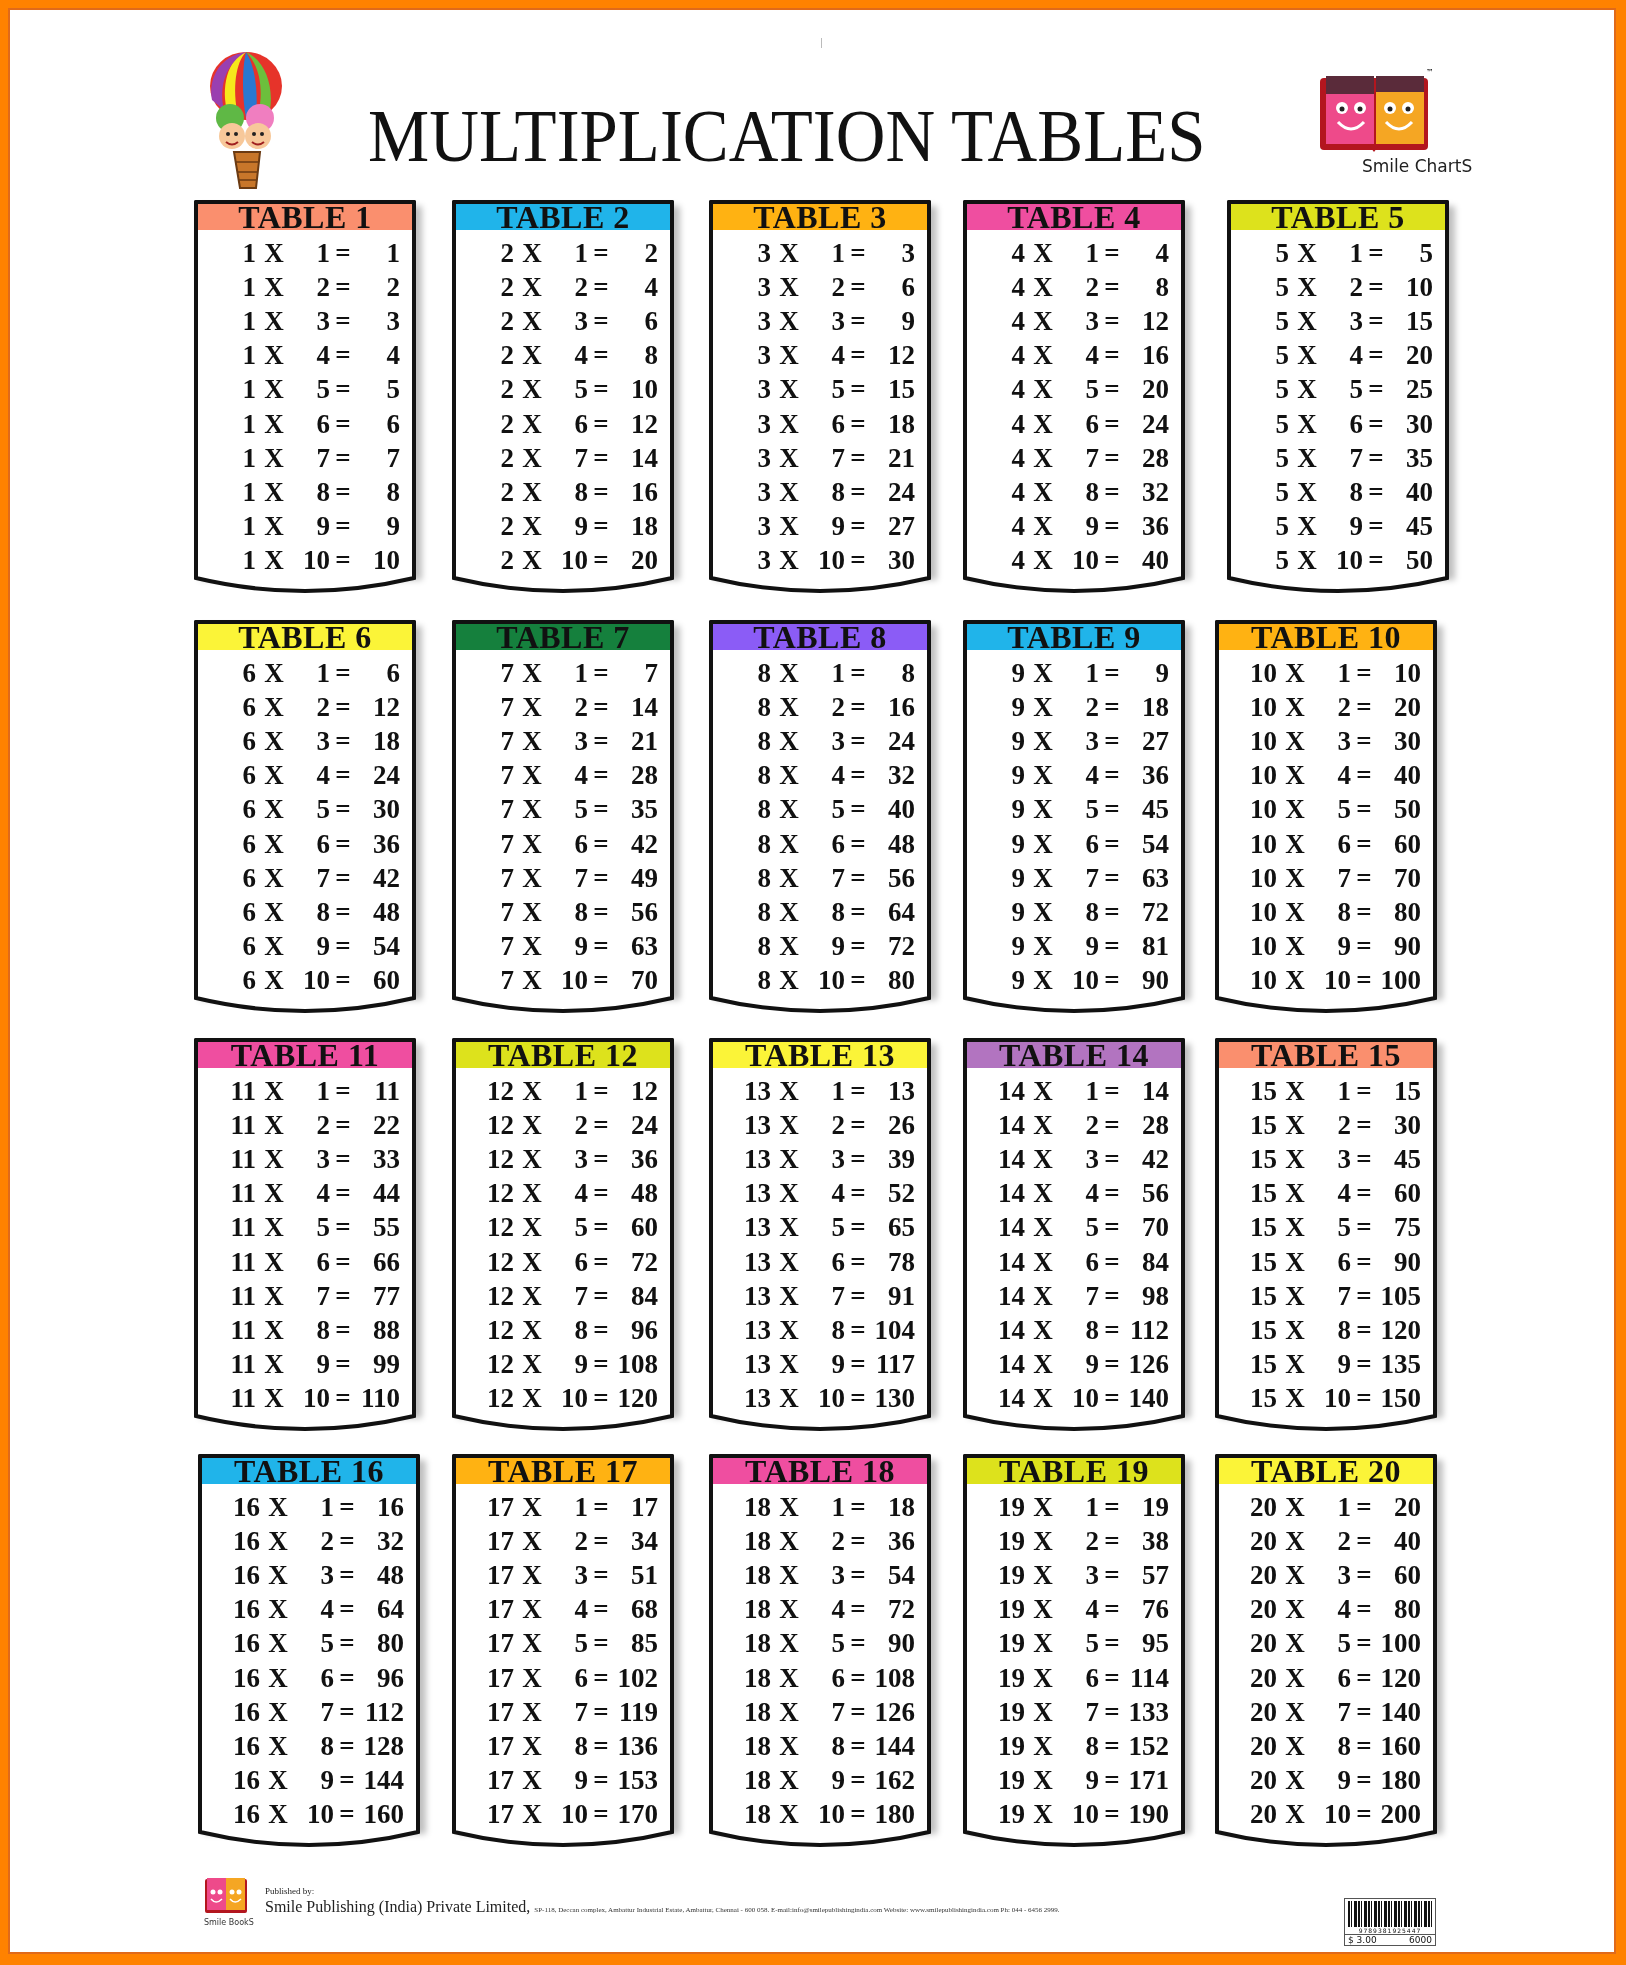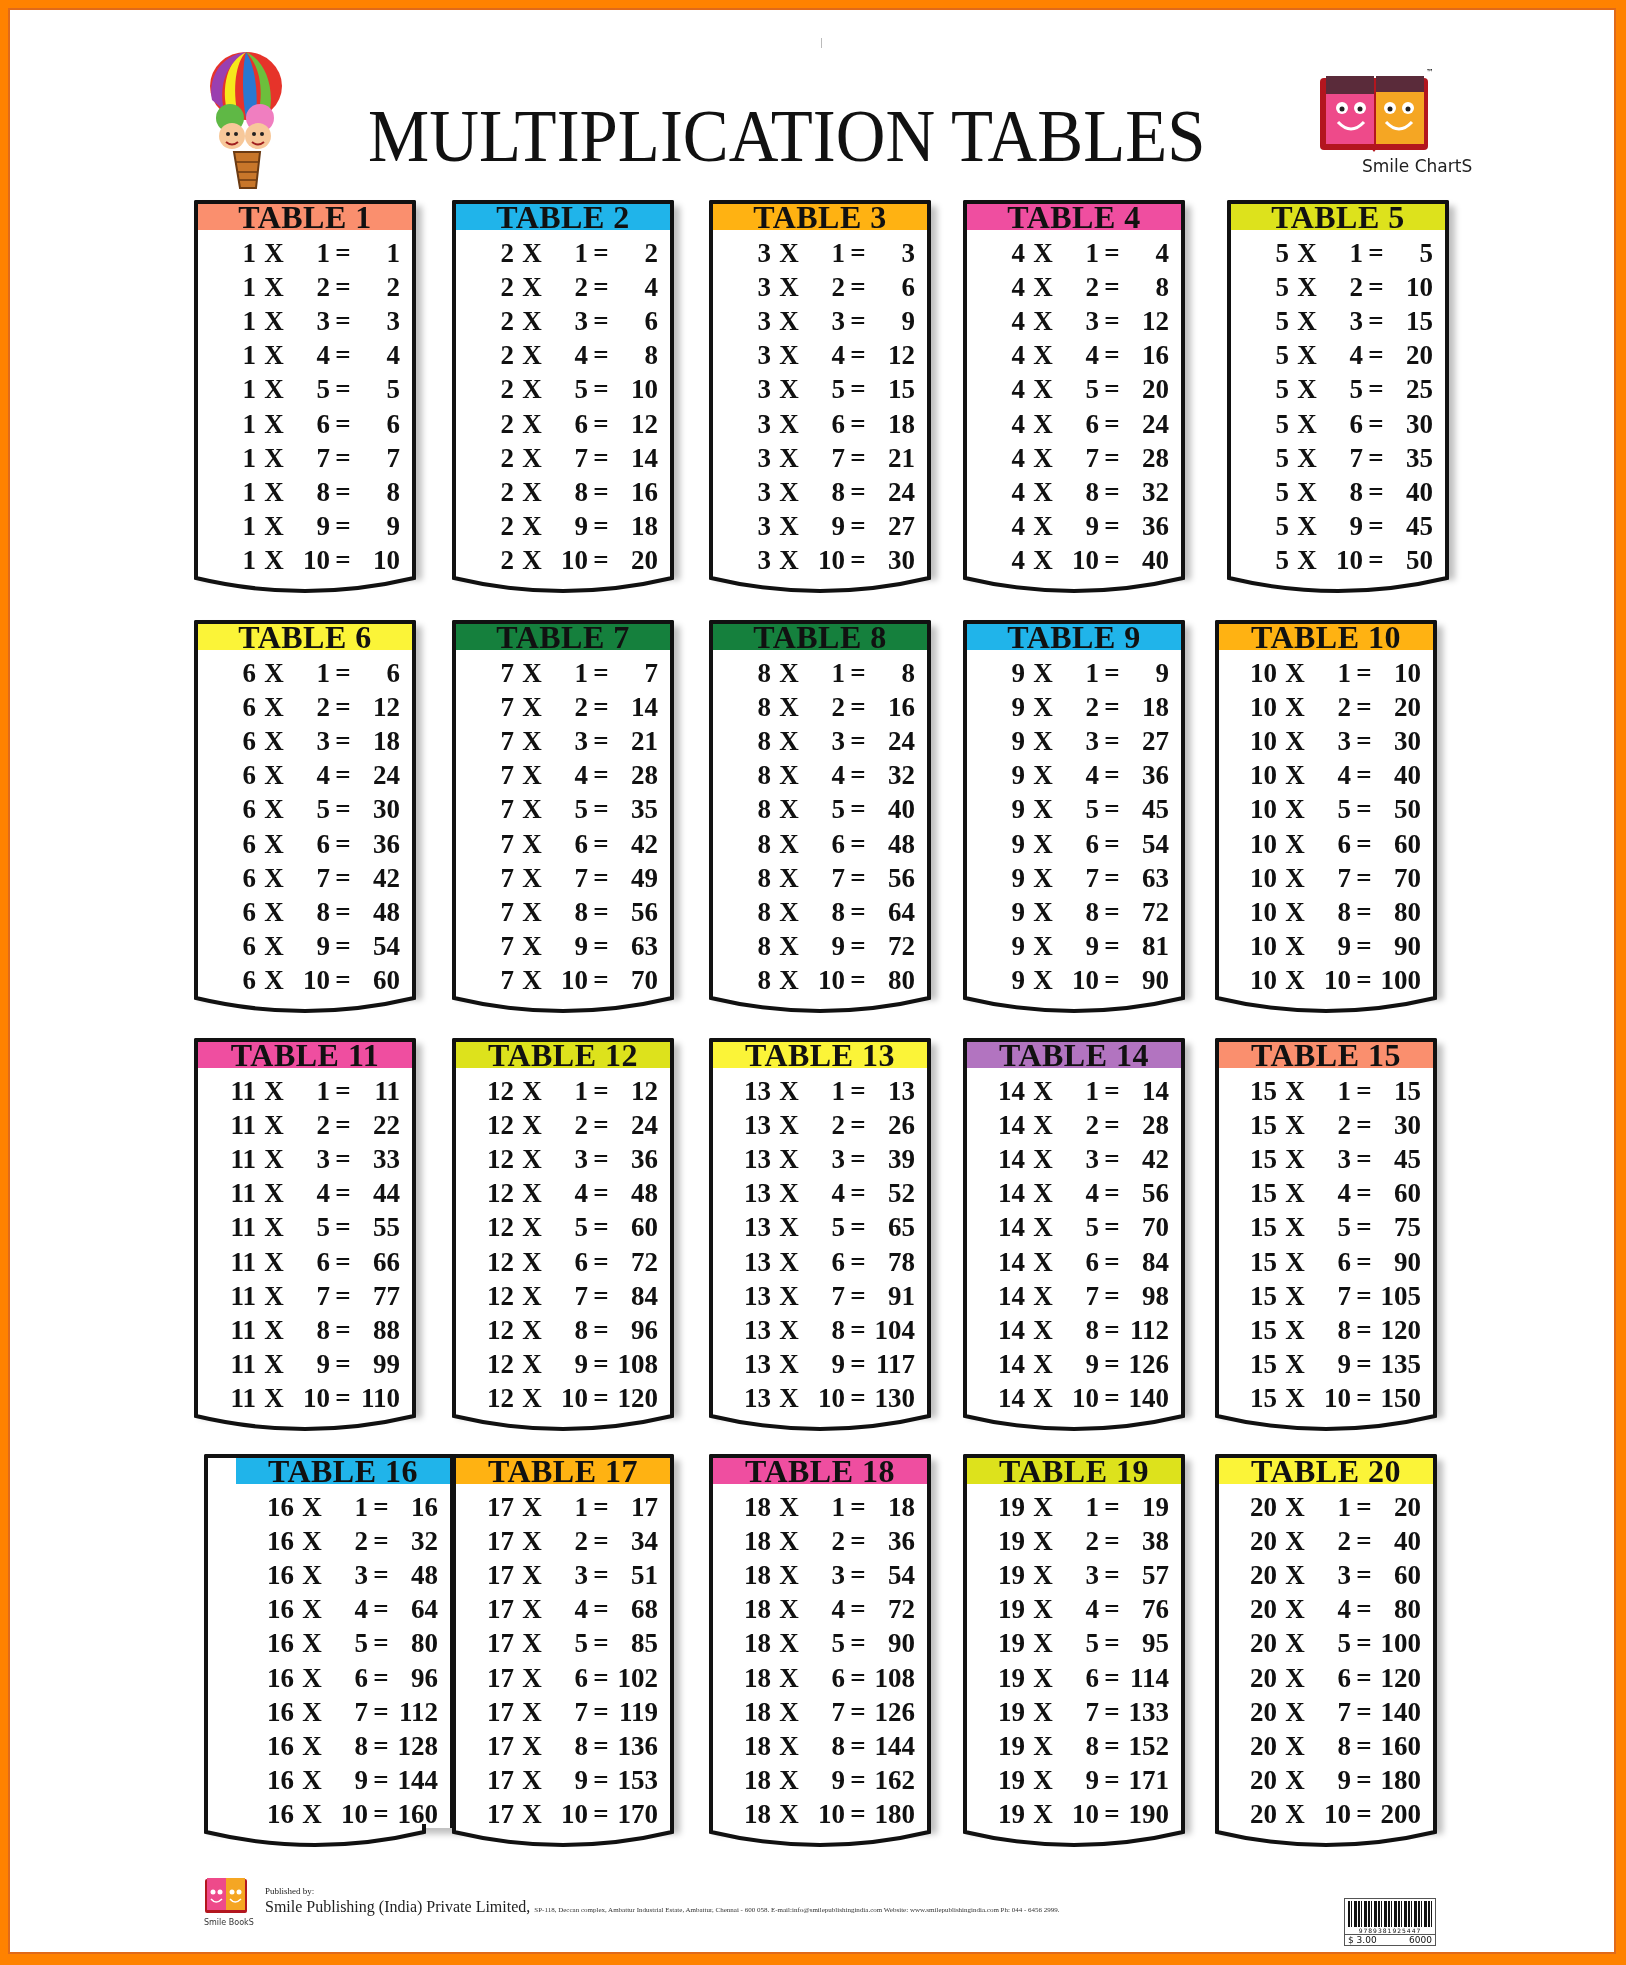--- a/index.html
+++ b/index.html
@@ -682,21 +682,21 @@
             <span class="c-eq">=</span>
             <span class="c-r">70</span>
           </div>
         </div>
         <svg class="card-bottom" viewBox="0 0 222 30">
           <path d="M2 0 L2 8 Q111 34 220 8 L220 0 Z" fill="#fff"></path>
           <path d="M2 0 L2 8 Q111 34 220 8 L220 0" fill="none" stroke="#111" stroke-width="4"></path>
         </svg>
       </div>
       <div class="card" style="left: 701px; top: 612px;">
-        <div class="card-head" style="background: #15803d;">TABLE 8</div>
+        <div class="card-head" style="background: #8b5cf6;">TABLE 8</div>
         <div class="rows">
           <div class="row">
             <span class="c-a">8</span>
             <span class="c-x">X</span>
             <span class="c-b">1</span>
             <span class="c-eq">=</span>
             <span class="c-r">8</span>
           </div>
           <div class="row">
             <span class="c-a">8</span>
@@ -1313,21 +1313,21 @@
             <span class="c-b">10</span>
             <span class="c-eq">=</span>
             <span class="c-r">150</span>
           </div>
         </div>
         <svg class="card-bottom" viewBox="0 0 222 30">
           <path d="M2 0 L2 8 Q111 34 220 8 L220 0 Z" fill="#fff"></path>
           <path d="M2 0 L2 8 Q111 34 220 8 L220 0" fill="none" stroke="#111" stroke-width="4"></path>
         </svg>
       </div>
-      <div class="card" style="left: 196px; top: 1446px; padding-left: 28px;">
+      <div class="card" style="left: 190px; top: 1446px;">
         <div class="card-head" style="background: rgb(32, 180, 234);">TABLE 16</div>
         <div class="rows">
           <div class="row">
             <span class="c-a">16</span>
             <span class="c-x">X</span>
             <span class="c-b">1</span>
             <span class="c-eq">=</span>
             <span class="c-r">16</span>
           </div>
           <div class="row">

